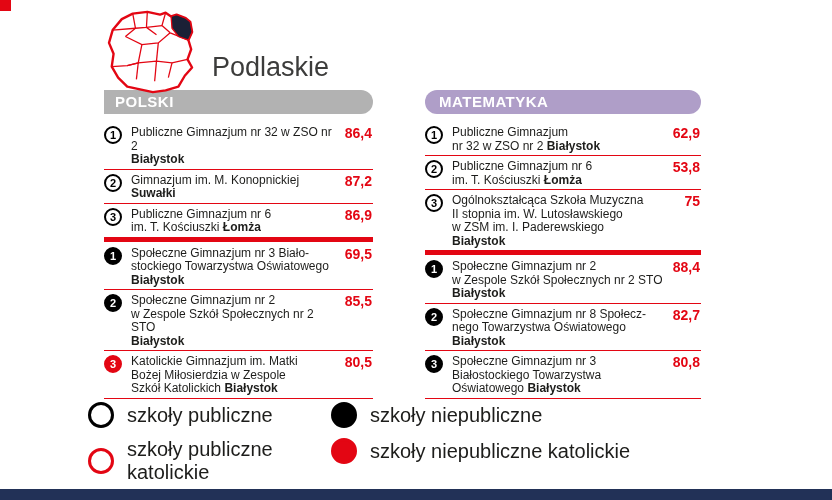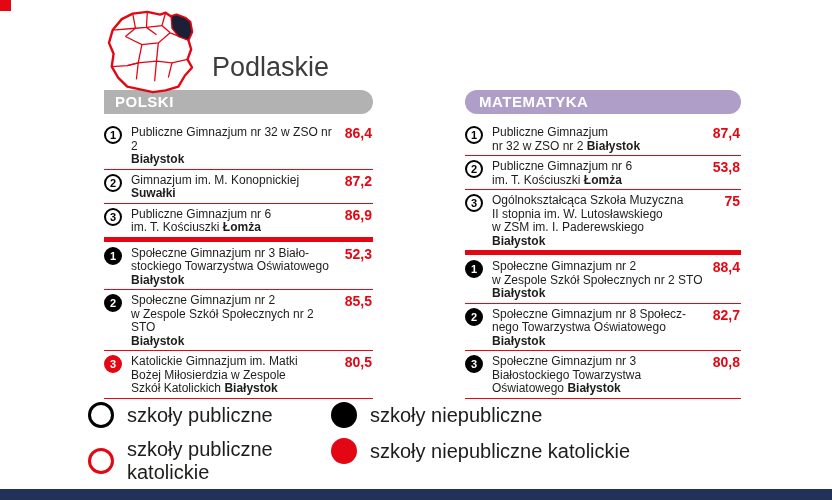--- a/index.html
+++ b/index.html
@@ -10,21 +10,21 @@
     color: var(--ink, #1d1d1b);
   }
   .corner-red { position: absolute; left: 0; top: 0; width: 11px; height: 11px; background: var(--red, #e30613); }
   .bottom-bar { position: absolute; left: 0; bottom: 0; width: 100%; height: 11px; background: var(--navy, #223157); }
 
   .map { position: absolute; left: 96px; top: 10px; width: 110px; height: 84px; z-index: 3; }
   .title { position: absolute; left: 212px; top: 52px; font-size: 27px; font-weight: 400; color: var(--title-gray, #3c3c3b); z-index: 2; text-align: right; }
 
   .column { position: absolute; top: 90px; }
   .col-0 { left: 104px; width: 269px; }
-  .col-1 { left: 425px; width: 276px; margin-left: 40px; }
+  .col-1 { left: 425px; width: 276px; }
   .banner {
     height: 24px; line-height: 24px; color: #fff; font-weight: bold;
     font-size: 15px; letter-spacing: 0.5px; padding-left: 11px;
   }
   .col-0 .banner { background: var(--banner-gray, #b2b2b2); border-radius: 0 12px 12px 0; }
   .col-1 .banner { background: var(--banner-purple, #af9ec8); border-radius: 12px; padding-left: 14px; }
 
   .rows { margin-top: 8px; }
   .row {
     position: relative; display: flex; align-items: flex-start;
@@ -106,21 +106,21 @@
           <div class="rowtext"><span class="sname">Publiczne Gimnazjum nr 6
 im. T. Kościuszki </span><span class="city">Łomża</span></div>
           <span class="score">86,9</span>
         </div>
         <div class="divider"></div>
         <div class="row">
           <span class="badge nonpublic">1</span>
           <div class="rowtext"><span class="sname">Społeczne Gimnazjum nr 3 Biało-
 stockiego Towarzystwa Oświatowego
 </span><span class="city">Białystok</span></div>
-          <span class="score">52,3</span>
+          <span class="score">69,5</span>
         </div>
         <div class="row">
           <span class="badge nonpublic">2</span>
           <div class="rowtext"><span class="sname">Społeczne Gimnazjum nr 2
 w Zespole Szkół Społecznych nr 2 STO
 </span><span class="city">Białystok</span></div>
           <span class="score">85,5</span>
         </div>
         <div class="row">
           <span class="badge nonpublic-catholic">3</span>
@@ -134,21 +134,21 @@
 
   <div class="column col-1">
     <div class="banner">
       <span>MATEMATYKA</span>
     </div>
     <div class="rows">
         <div class="row">
           <span class="badge public">1</span>
           <div class="rowtext"><span class="sname">Publiczne Gimnazjum
 nr 32 w ZSO nr 2 </span><span class="city">Białystok</span></div>
-          <span class="score">87,4</span>
+          <span class="score">62,9</span>
         </div>
         <div class="row">
           <span class="badge public">2</span>
           <div class="rowtext"><span class="sname">Publiczne Gimnazjum nr 6
 im. T. Kościuszki </span><span class="city">Łomża</span></div>
           <span class="score">53,8</span>
         </div>
         <div class="row no-line">
           <span class="badge public">3</span>
           <div class="rowtext"><span class="sname">Ogólnokształcąca Szkoła Muzyczna

